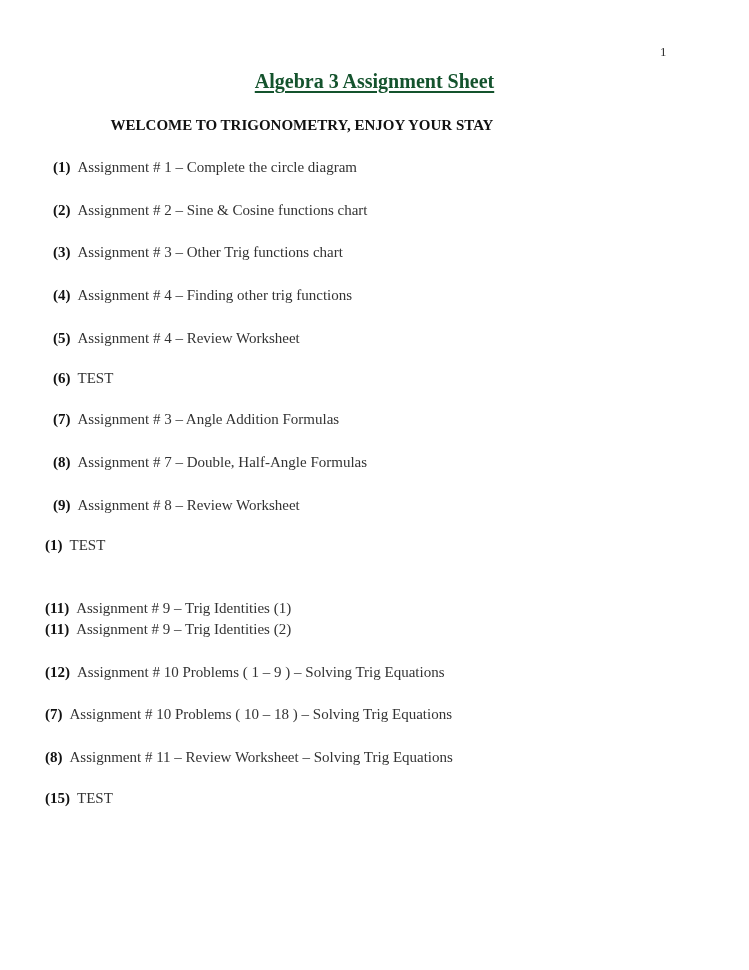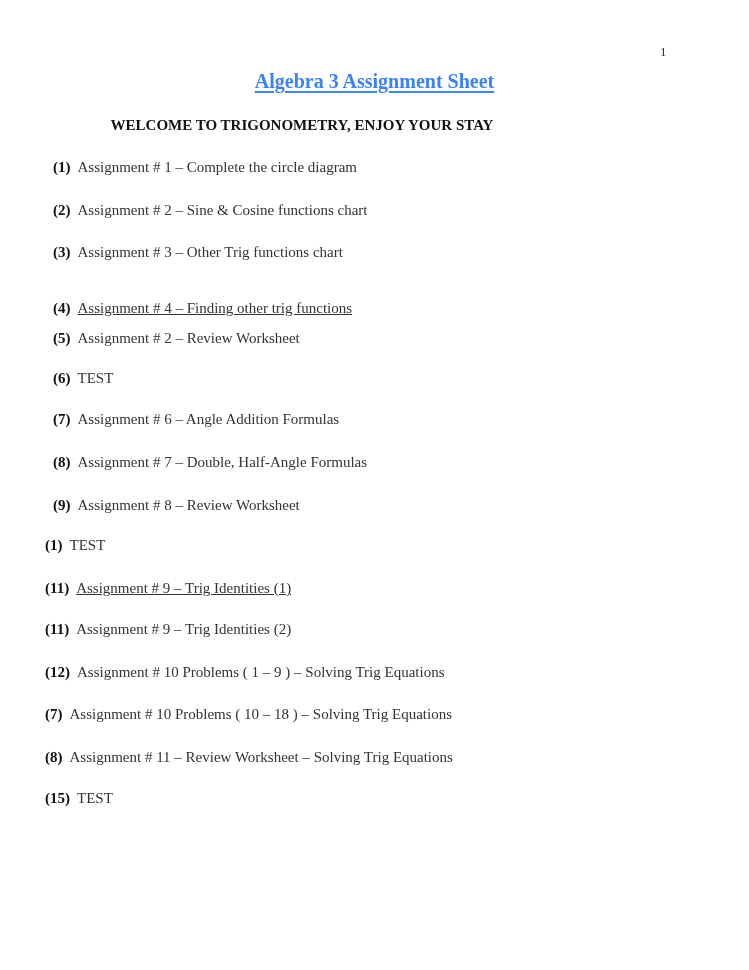--- a/index.html
+++ b/index.html
@@ -25,21 +25,21 @@
     .title {
       position: absolute;
       top: 70px;
       left: 0;
       width: 749px;
       text-align: center;
       font-size: 20px;
       font-weight: bold;
       text-decoration: underline;
       text-underline-offset: 3px;
-      color: #3b82f6;
+      color: #14532d;
     }
     .subtitle {
       position: absolute;
       top: 117px;
       left: 0;
       width: 604px;
       text-align: center;
       font-size: 15px;
       font-weight: bold;
       color: #111;
@@ -70,42 +70,42 @@
 <div>
   <div class="item" style="top:159px;left:53px;">
     <span class="num">(1)</span><span class="text">Assignment # 1 – Complete the circle diagram</span>
   </div>
   <div class="item" style="top:202px;left:53px;">
     <span class="num">(2)</span><span class="text">Assignment # 2 – Sine &amp; Cosine functions chart</span>
   </div>
   <div class="item" style="top:244px;left:53px;">
     <span class="num">(3)</span><span class="text">Assignment # 3 – Other Trig functions chart</span>
   </div>
-  <div class="item" style="top:300px;left:53px;text-decoration:underline;">
+  <div class="item" style="top:287px;left:53px;">
     <span class="num">(4)</span><span class="text">Assignment # 4 – Finding other trig functions</span>
   </div>
   <div class="item" style="top:330px;left:53px;">
-    <span class="num">(5)</span><span class="text">Assignment # 2 – Review Worksheet</span>
+    <span class="num">(5)</span><span class="text">Assignment # 4 – Review Worksheet</span>
   </div>
   <div class="item" style="top:370px;left:53px;">
     <span class="num">(6)</span><span class="text">TEST</span>
   </div>
   <div class="item" style="top:411px;left:53px;">
-    <span class="num">(7)</span><span class="text">Assignment # 6 – Angle Addition Formulas</span>
+    <span class="num">(7)</span><span class="text">Assignment # 3 – Angle Addition Formulas</span>
   </div>
   <div class="item" style="top:454px;left:53px;">
     <span class="num">(8)</span><span class="text">Assignment # 7 – Double, Half-Angle Formulas</span>
   </div>
   <div class="item" style="top:497px;left:53px;">
     <span class="num">(9)</span><span class="text">Assignment # 8 – Review Worksheet</span>
   </div>
   <div class="item" style="top:537px;left:45px;">
     <span class="num">(1)</span><span class="text">TEST</span>
   </div>
-  <div class="item" style="top:580px;left:45px;text-decoration:underline;">
+  <div class="item" style="top:600px;left:45px;">
     <span class="num">(11)</span><span class="text">Assignment # 9 – Trig Identities (1)</span>
   </div>
   <div class="item" style="top:621px;left:45px;">
     <span class="num">(11)</span><span class="text">Assignment # 9 – Trig Identities (2)</span>
   </div>
   <div class="item" style="top:664px;left:45px;">
     <span class="num">(12)</span><span class="text">Assignment # 10 Problems ( 1 – 9 )  – Solving Trig Equations</span>
   </div>
   <div class="item" style="top:706px;left:45px;">
     <span class="num">(7)</span><span class="text">Assignment # 10 Problems ( 10 – 18 )  – Solving Trig Equations</span>

